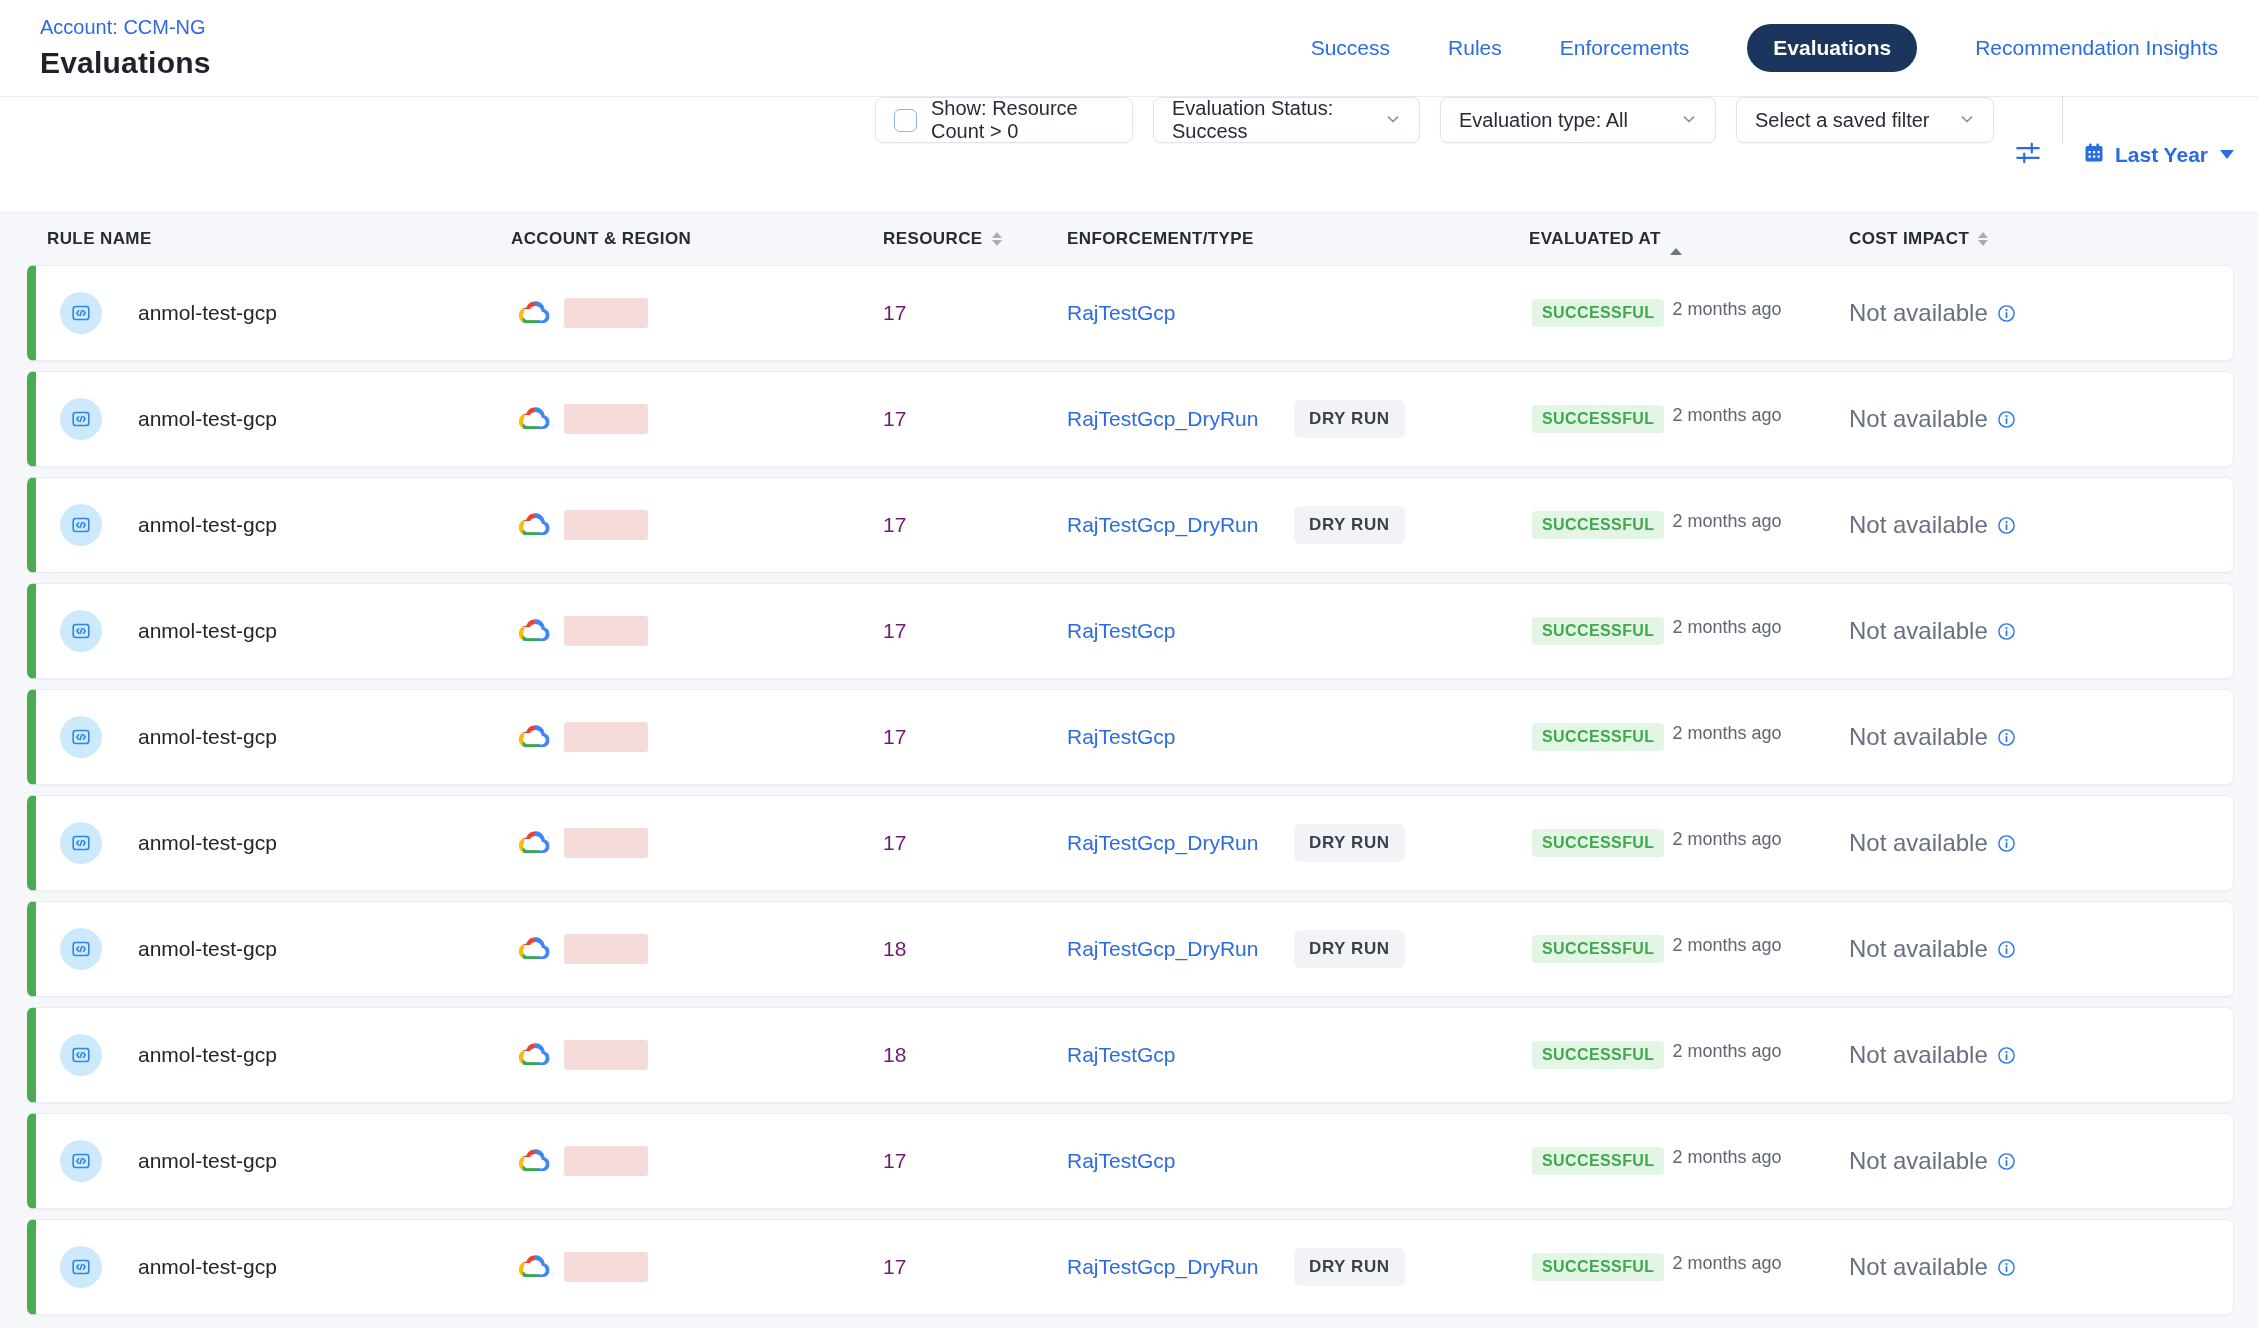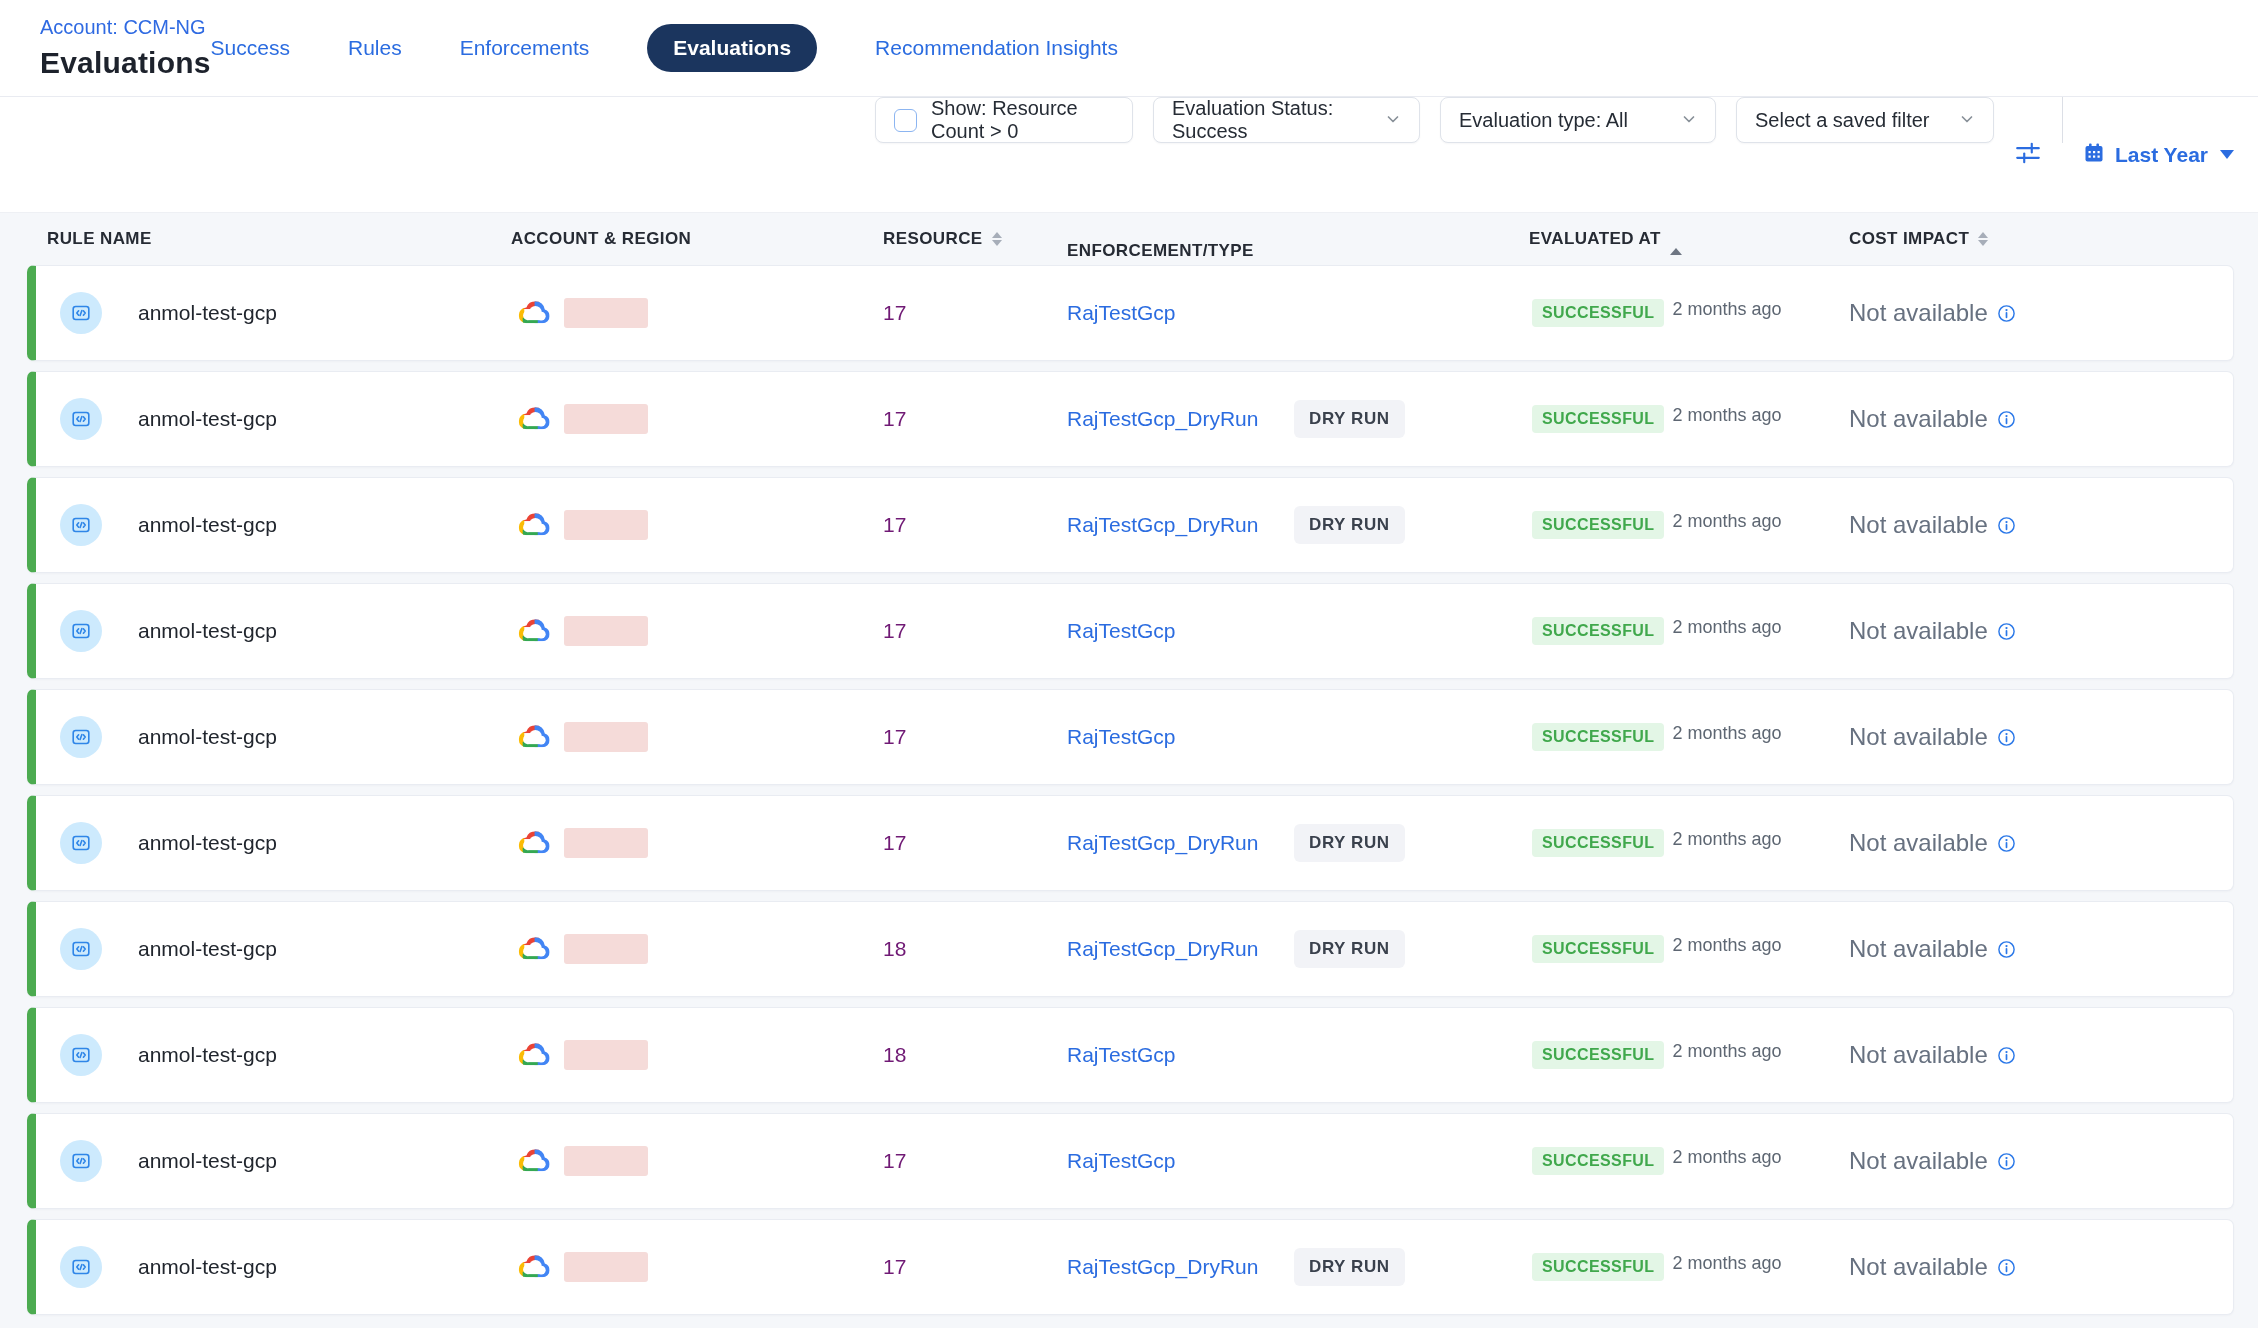--- a/index.html
+++ b/index.html
@@ -8,21 +8,21 @@
     font-family:"Liberation Sans", sans-serif;
     background:#f5f7fa;
     position:relative;
     overflow:hidden;
     color:#21262e;
   }
   
   .topbar{
     position:absolute; top:0; left:0; right:0; height:97px;
     background:#fff; border-bottom:1px solid #e9ebf1;
-    display:flex; align-items:center; justify-content:flex-start;
+    display:flex; align-items:center; justify-content:space-between;
     padding:0 40px;
   }
   .title-block{ display:flex; flex-direction:column; gap:7px; }
   .breadcrumb{ font-size:20px; color:#2f6ae2; cursor:pointer; }
   .page-title{ font-size:30px; font-weight:700; color:#1d222c; letter-spacing:.2px; }
   .tabs{ display:flex; align-items:center; gap:58px; }
   .tab{ font-size:21px; font-weight:500; color:#2b6ce0; cursor:pointer; white-space:nowrap; }
   .tab.active{
     background:#1b355e; color:#fff; padding:12px 26px; border-radius:26px;
     font-weight:600;
@@ -57,21 +57,21 @@
     border-right:7px solid transparent; border-top:9px solid #2b6ce0; margin-left:2px; }
   
   .table-header{ position:absolute; top:213px; left:0; right:0; height:52px; }
   .th{
     position:absolute; top:50%; transform:translateY(-50%);
     display:flex; align-items:center; gap:9px;
     font-size:17px; font-weight:700; color:#262b34; letter-spacing:.4px;
     white-space:nowrap;
   }
   .th-rule{ left:47px; } .th-account{ left:511px; } .th-resource{ left:883px; }
-  .th-enforcement{ left:1067px;margin-top:12px; } .th-evaluated{ left:1529px; } .th-cost{ left:1849px; }
+  .th-enforcement{ left:1067px; } .th-evaluated{ left:1529px; } .th-cost{ left:1849px; }
   .sort-both{ display:flex; flex-direction:column; gap:2px; cursor:pointer; }
   .tri{ width:0; height:0; border-left:5px solid transparent; border-right:5px solid transparent; }
   .tri.up{ border-bottom:6px solid #a7aeb9; }
   .tri.down{ border-top:6px solid #a7aeb9; }
   .sort-asc .tri.up{ border-bottom-color:#6e7683; border-left-width:6px; border-right-width:6px; border-bottom-width:7px; }
   .rows{ position:absolute; top:265px; left:27px; right:24px; }
   .row-card{
     position:relative; height:96px; background:#fff;
     border:1px solid #e9ecf2; border-left:9px solid #4cab50;
     border-radius:7px; margin-bottom:10px;

